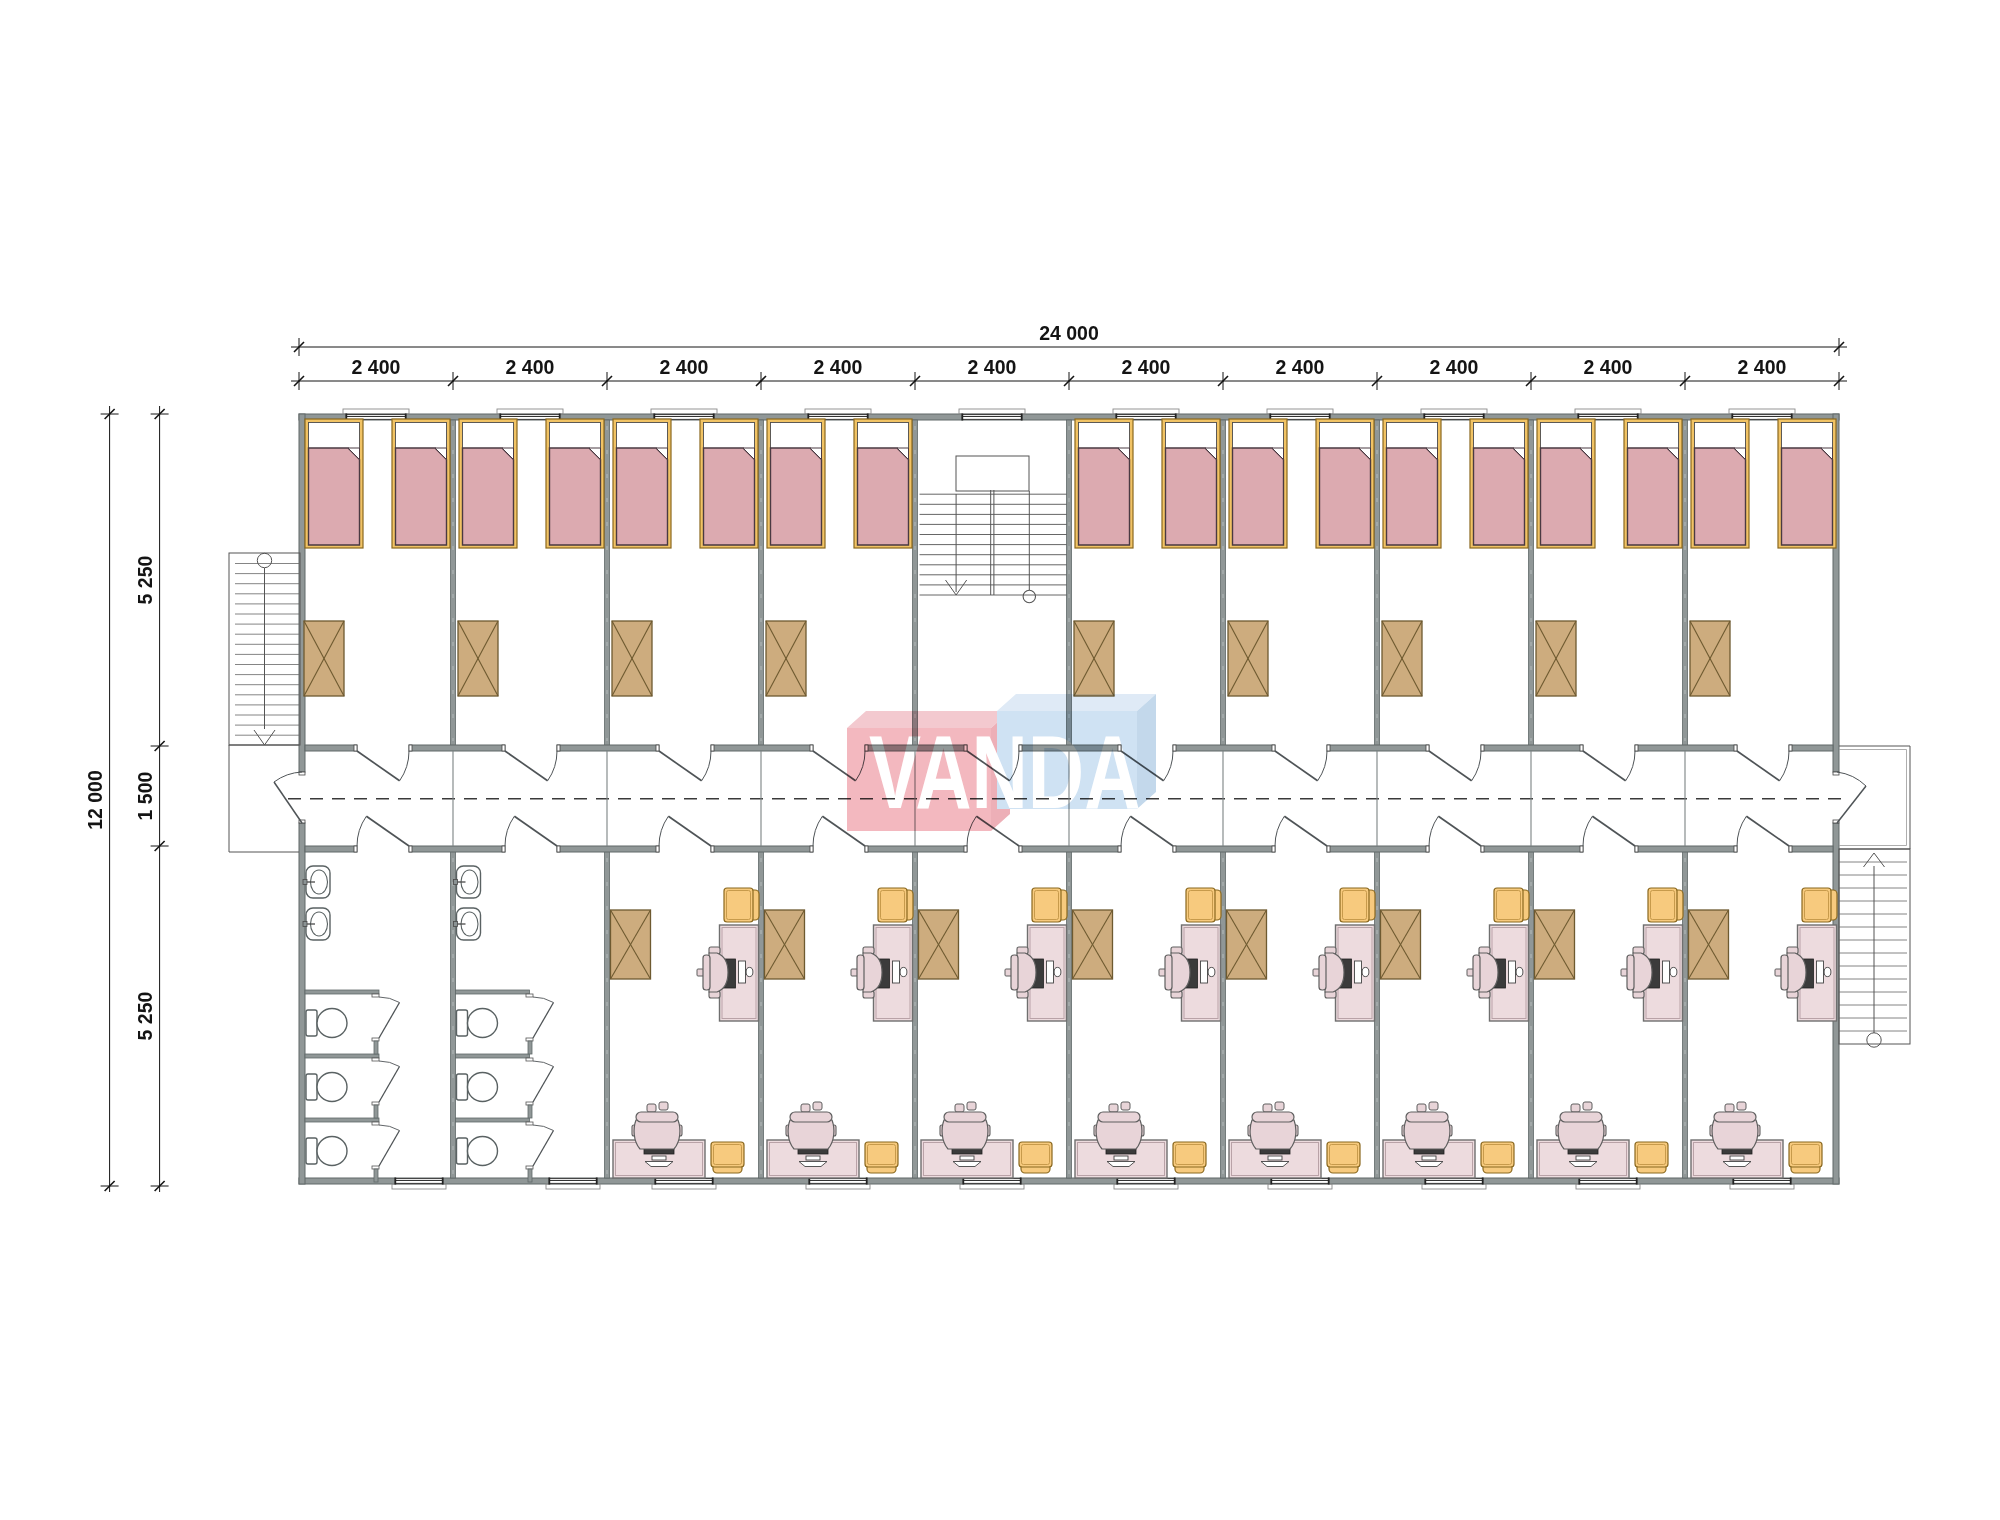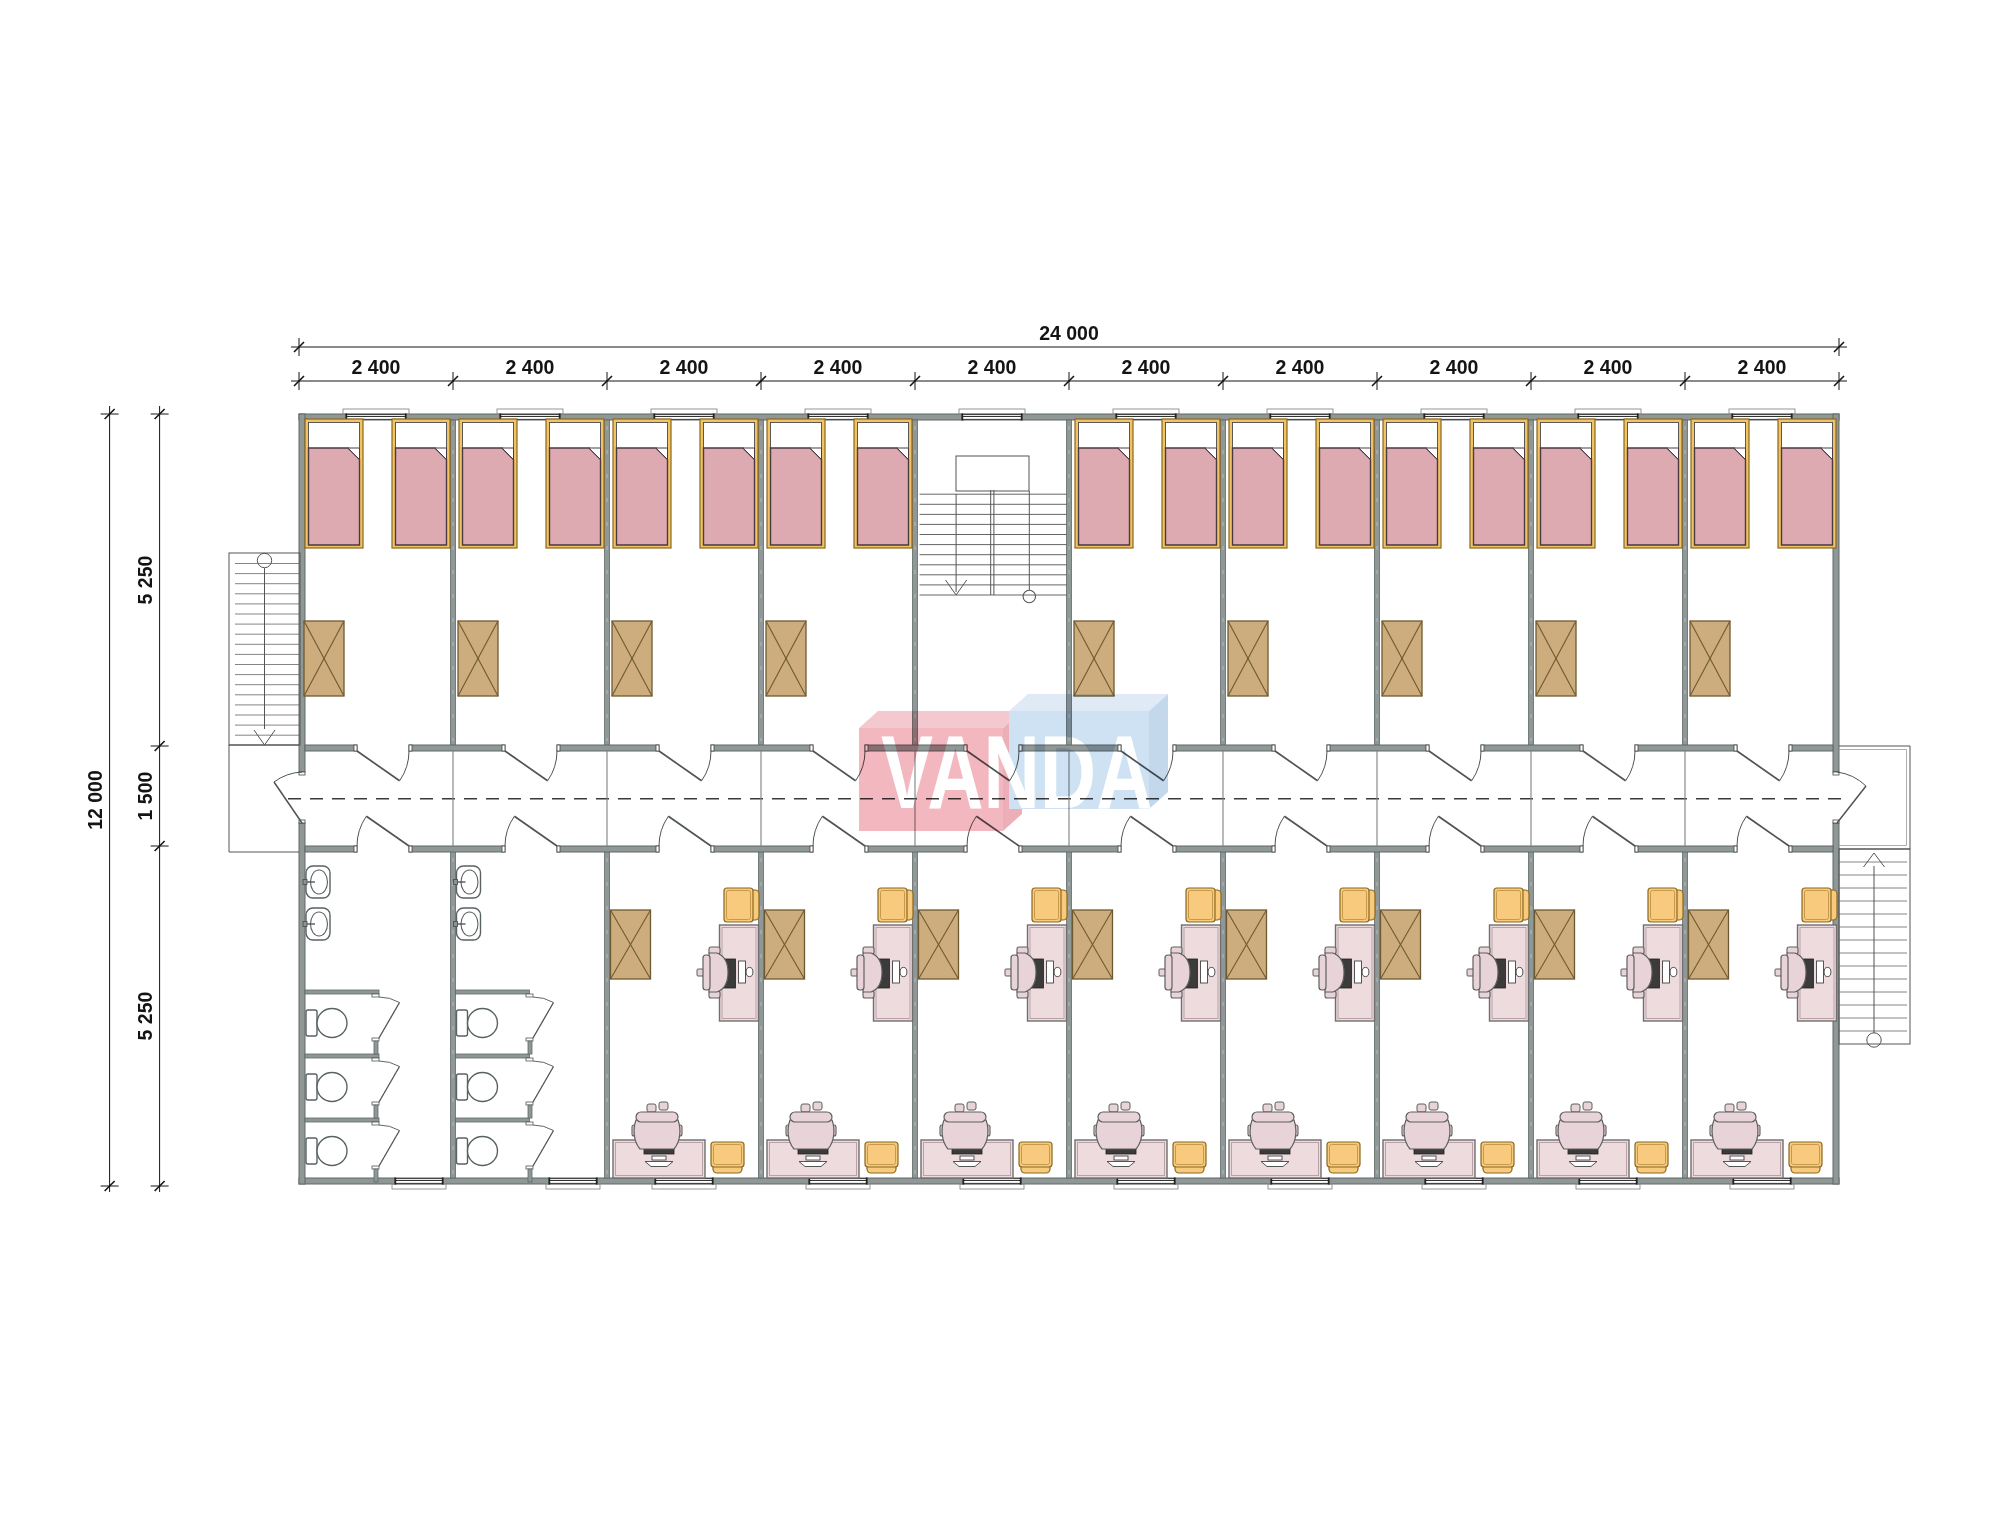--- a/index.html
+++ b/index.html
@@ -1401,21 +1401,21 @@
         <path d="M 1714.0 1120.0 h 42 c 3 8 3 21 -4 29 h -34 c -7 -8 -7 -21 -4 -29 z" fill="#e8d4d8" stroke="#5f5f5f" stroke-width="1.2"></path>
         <rect x="1714.0" y="1112.0" width="42.0" height="10.0" fill="#e8d4d8" stroke="#5f5f5f" stroke-width="1.2" rx="5"></rect>
       </g>
       <g>
         <rect x="1791.0" y="1163.0" width="29.0" height="10.0" fill="#f7ca7e" stroke="#8a681e" stroke-width="1.2" rx="4"></rect>
         <rect x="1789.0" y="1142.0" width="33.0" height="25.0" fill="#f7ca7e" stroke="#8a681e" stroke-width="1.2" rx="3"></rect>
         <rect x="1791.5" y="1144.5" width="28.0" height="20.0" fill="none" stroke="#c79a4b" stroke-width="1.0" rx="2"></rect>
       </g>
     </g>
 </svg>
-<div style="position:absolute;left:12px;top:0;width:1869px;height:1520px;mix-blend-mode:multiply"><svg width="2000" height="1520" viewBox="0 0 2000 1520">
+<div style="position:absolute;left:0;top:0;width:1869px;height:1520px;mix-blend-mode:multiply"><svg width="2000" height="1520" viewBox="0 0 2000 1520">
       <g>
         <polygon points="847.0,728.0 866.0,711.0 1010.0,711.0 991.0,728.0" fill="#f3c9cf"></polygon>
         <polygon points="991.0,728.0 1010.0,711.0 1010.0,814.0 991.0,831.0" fill="#edafb7"></polygon>
         <polygon points="847.0,728.0 991.0,728.0 991.0,831.0 847.0,831.0" fill="#f3b8bf"></polygon>
       </g>
       <g>
         <polygon points="997.0,711.0 1016.0,694.0 1156.0,694.0 1137.0,711.0" fill="#dfeaf6"></polygon>
         <polygon points="1137.0,711.0 1156.0,694.0 1156.0,792.0 1137.0,809.0" fill="#c3d8eb"></polygon>
         <polygon points="997.0,711.0 1137.0,711.0 1137.0,809.0 997.0,809.0" fill="#cfe2f3"></polygon>
       </g>

